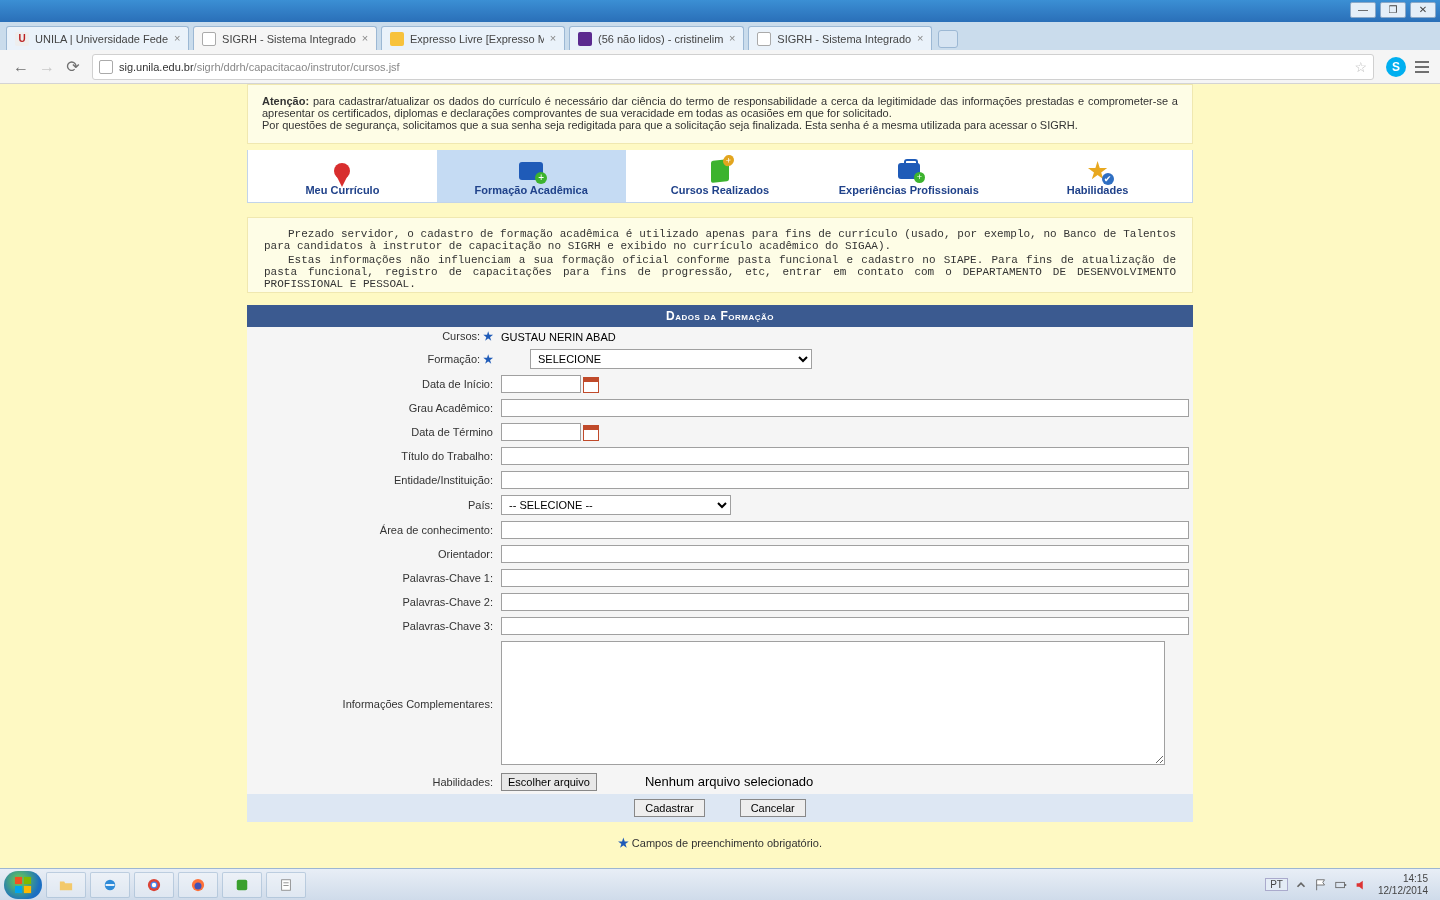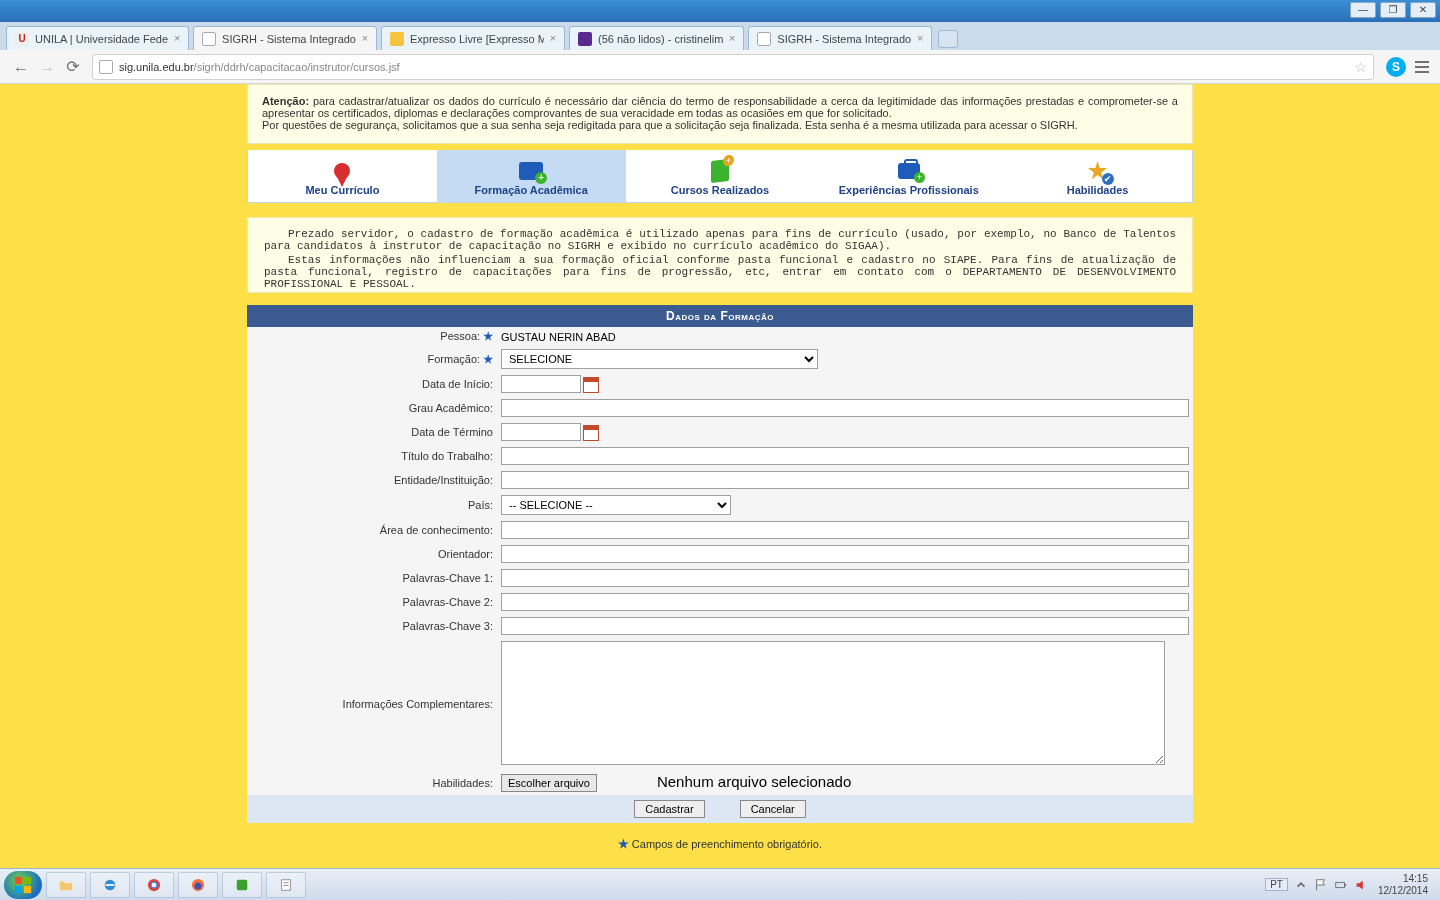--- a/index.html
+++ b/index.html
@@ -26,21 +26,21 @@
   .omnibox { flex: 1; height: 26px; border: 1px solid #d0d0d0; border-radius: 3px; margin: 0 6px; display: flex; align-items: center; padding: 0 6px; background: #fff; }
   .omnibox .page-icn { width: 14px; height: 14px; border: 1px solid #aaa; border-radius: 2px; margin-right: 6px; }
   .omnibox .url-host { color: #333; text-align: right; }
   .omnibox .url-path { color: #888; }
   .omnibox .star { margin-left: auto; color: #bbb; font-size: 14px; cursor: pointer; }
   .skype { width: 20px; height: 20px; background: #00aff0; border-radius: 50%; color: #fff; font-weight: bold; font-size: 12px; text-align: center; line-height: 20px; margin: 0 6px; cursor: pointer; }
   .chrome-menu { width: 20px; height: 20px; display: flex; flex-direction: column; justify-content: center; gap: 3px; padding: 0 3px; cursor: pointer; }
   .chrome-menu div { height: 2px; background: #707070; }
 
   
-  .viewport { height: calc(900px - 22px - 28px - 34px - 32px); overflow-y: auto; background: #fde047; }
+  .viewport { height: calc(900px - 22px - 28px - 34px - 32px); overflow-y: auto; background: #fef9c3; }
 
   .page-wrap { width: 946px; margin: 0 auto; }
 
   .notice-box { background: #fefde6; border: 1px solid #f0e8b0; padding: 10px 14px 12px; color: #333; font-size: 11px; text-align: justify; }
   .notice-box b { color: #333; }
 
   .nav-tabs-row { display: flex; border: 1px solid #c2d4ea; border-top: none; margin-top: 6px; }
   .nav-tab-cell { flex: 1; text-align: center; padding: 8px 4px 6px; cursor: pointer; background: #fff; }
   .nav-tab-cell.active { background: #c5dbf3; }
   .nav-tab-cell .icon { height: 26px; display: flex; align-items: center; justify-content: center; }
@@ -65,27 +65,27 @@
 
   .form-title { background: #3b5a90; color: #fff; text-align: center; font-weight: bold; font-size: 12px; padding: 4px 0; font-variant: small-caps; letter-spacing: .5px; margin-top: 12px; }
 
   .form-tbl { width: 100%; border-collapse: collapse; background: #f5f5f5; }
   .form-tbl td { padding: 3px 4px; vertical-align: middle; }
   .form-tbl td.lbl { text-align: right; width: 250px; color: #333; font-size: 11px; padding-right: 4px; }
   .req-star { color: #1f5bb8; font-weight: bold; }
   .form-tbl input[type=text], .form-tbl select, .form-tbl textarea { border: 1px solid #a0a0a0; background: #fff; font-size: 11px; padding: 2px 3px; font-family: inherit; }
   .form-tbl input.full { width: 688px; }
   .form-tbl input.date { width: 80px; }
-  .form-tbl select.full { width: 317px; }
+  .form-tbl select.full { width: 282px; margin-left: 29px; }
   .form-tbl select.mid { width: 230px; }
   .form-tbl textarea { width: 664px; height: 124px; resize: both; }
   .cal-icn { display:inline-block; width:16px; height:16px; border:1px solid #c04a2a; background:#fff; position:relative; vertical-align:middle; margin-left:2px; cursor:pointer; }
   .cal-icn::before { content:''; position:absolute; top:0; left:0; right:0; height:4px; background:#c04a2a; }
   .file-btn { border: 1px solid #888; background: #e8e8e8; padding: 2px 6px; font-size: 11px; cursor: pointer; }
-  .file-txt { font-size: 15px; margin-left: 16px; padding-left: 44px; }
+  .file-txt { font-size: 13px; margin-left: 4px; padding-left: 44px; }
 
   .action-bar { background: #dde7f3; text-align: center; padding: 5px 0; }
   .action-bar button { border: 1px solid #888; background: #eee; padding: 2px 10px; font-size: 11px; margin: 0 16px; cursor: pointer; }
 
   .req-note { text-align: center; font-size: 11px; padding: 14px 0 36px; color: #333; }
   .req-note .req-star { font-size: 12px; }
 
   
   .taskbar { position: absolute; left: 0; right: 0; bottom: 0; height: 32px; background: linear-gradient(#e8eef6, #cfdbea); border-top: 1px solid #9cb6d2; display: flex; align-items: center; padding: 0 4px; }
   .start-orb { width: 38px; height: 28px; border-radius: 14px; background: radial-gradient(circle at 40% 35%, #6fd24a, #1b6fc2 70%); display:flex; align-items:center; justify-content:center; cursor:pointer; }
@@ -211,21 +211,21 @@
     <div class="info-box">
       <p>Prezado servidor, o cadastro de formação acadêmica é utilizado apenas para fins de currículo (usado, por exemplo, no Banco de Talentos para candidatos à instrutor de capacitação no SIGRH e exibido no currículo acadêmico do SIGAA).</p>
       <p>Estas informações não influenciam a sua formação oficial conforme pasta funcional e cadastro no SIAPE. Para fins de atualização de pasta funcional, registro de capacitações para fins de progressão, etc, entrar em contato com o DEPARTAMENTO DE DESENVOLVIMENTO PROFISSIONAL E PESSOAL.</p>
     </div>
 
     <div class="form-title">Dados da Formação</div>
 
     <table class="form-tbl">
       <tbody>
           <tr>
-        <td class="lbl"><span>Pessoa:</span> <span class="req-star">★</span></td>
+        <td class="lbl"><span>Cursos:</span> <span class="req-star">★</span></td>
         <td><span>GUSTAU NERIN ABAD</span></td>
       </tr>
       <tr>
         <td class="lbl"><span>Formação:</span> <span class="req-star">★</span></td>
         <td><select class="full"><option>SELECIONE</option></select></td>
       </tr>
       <tr>
         <td class="lbl">Data de Início:</td>
         <td><input type="text" class="date" style=""><span class="cal-icn"></span></td>
       </tr>

